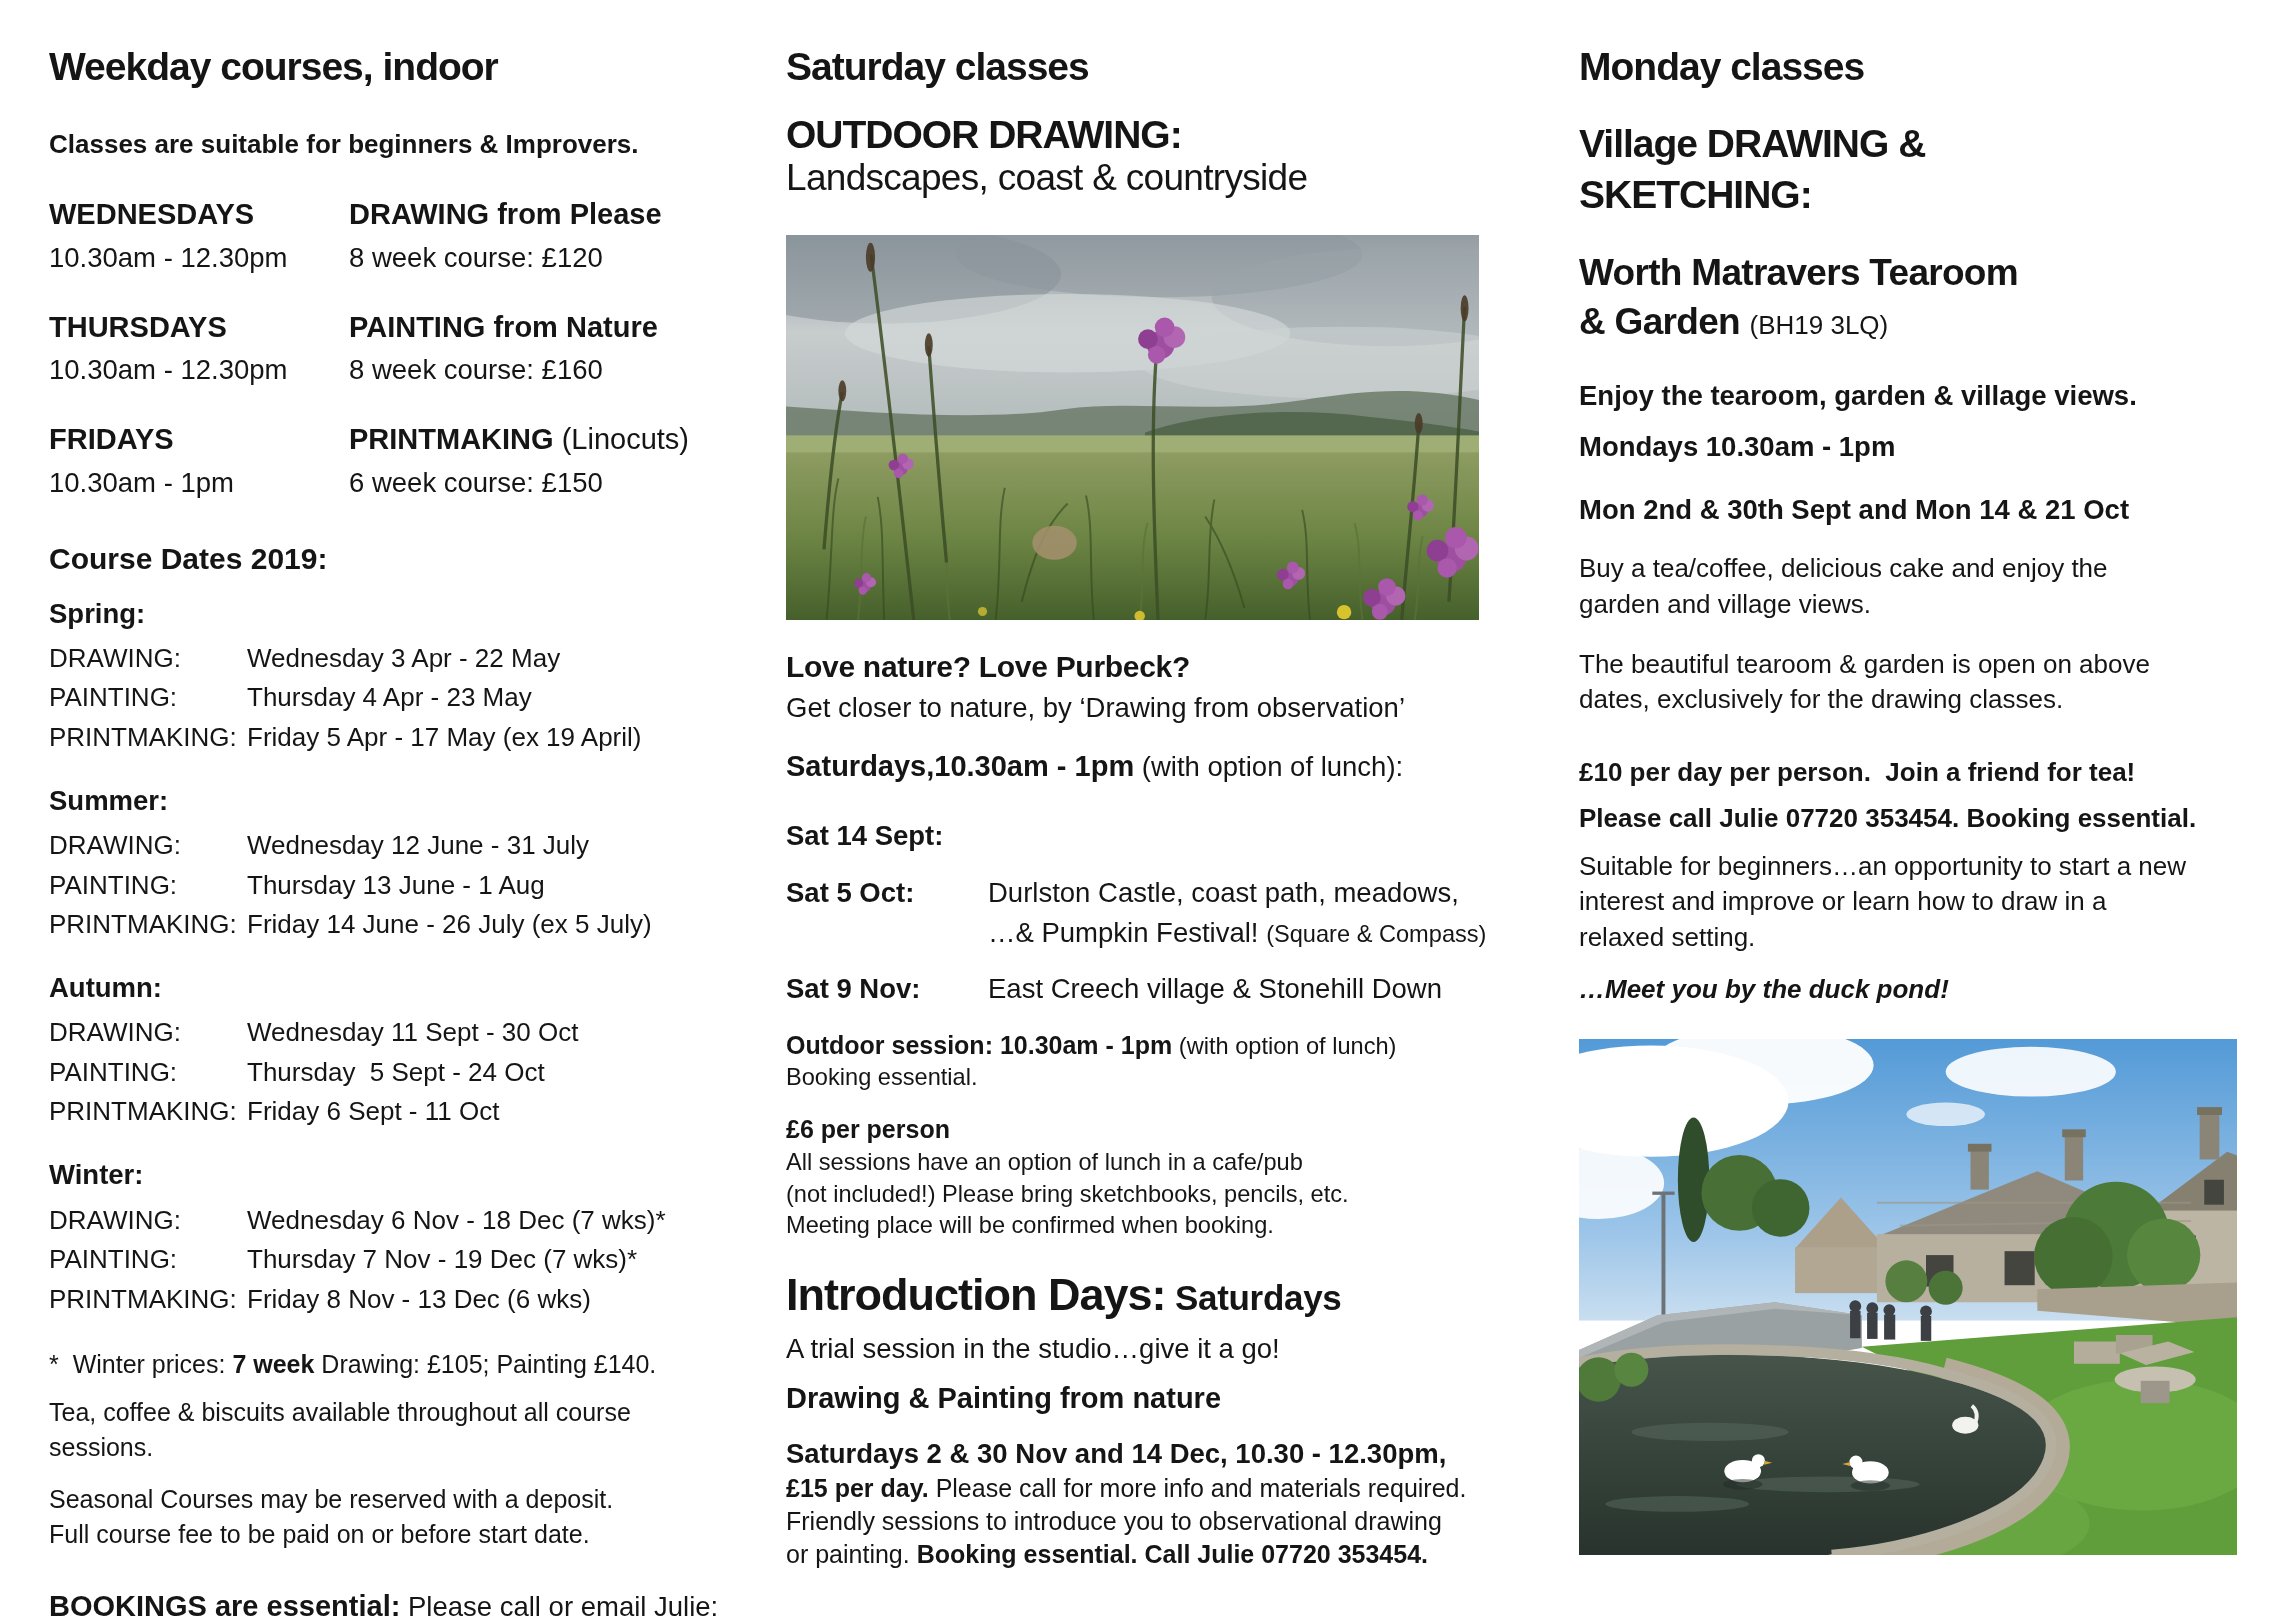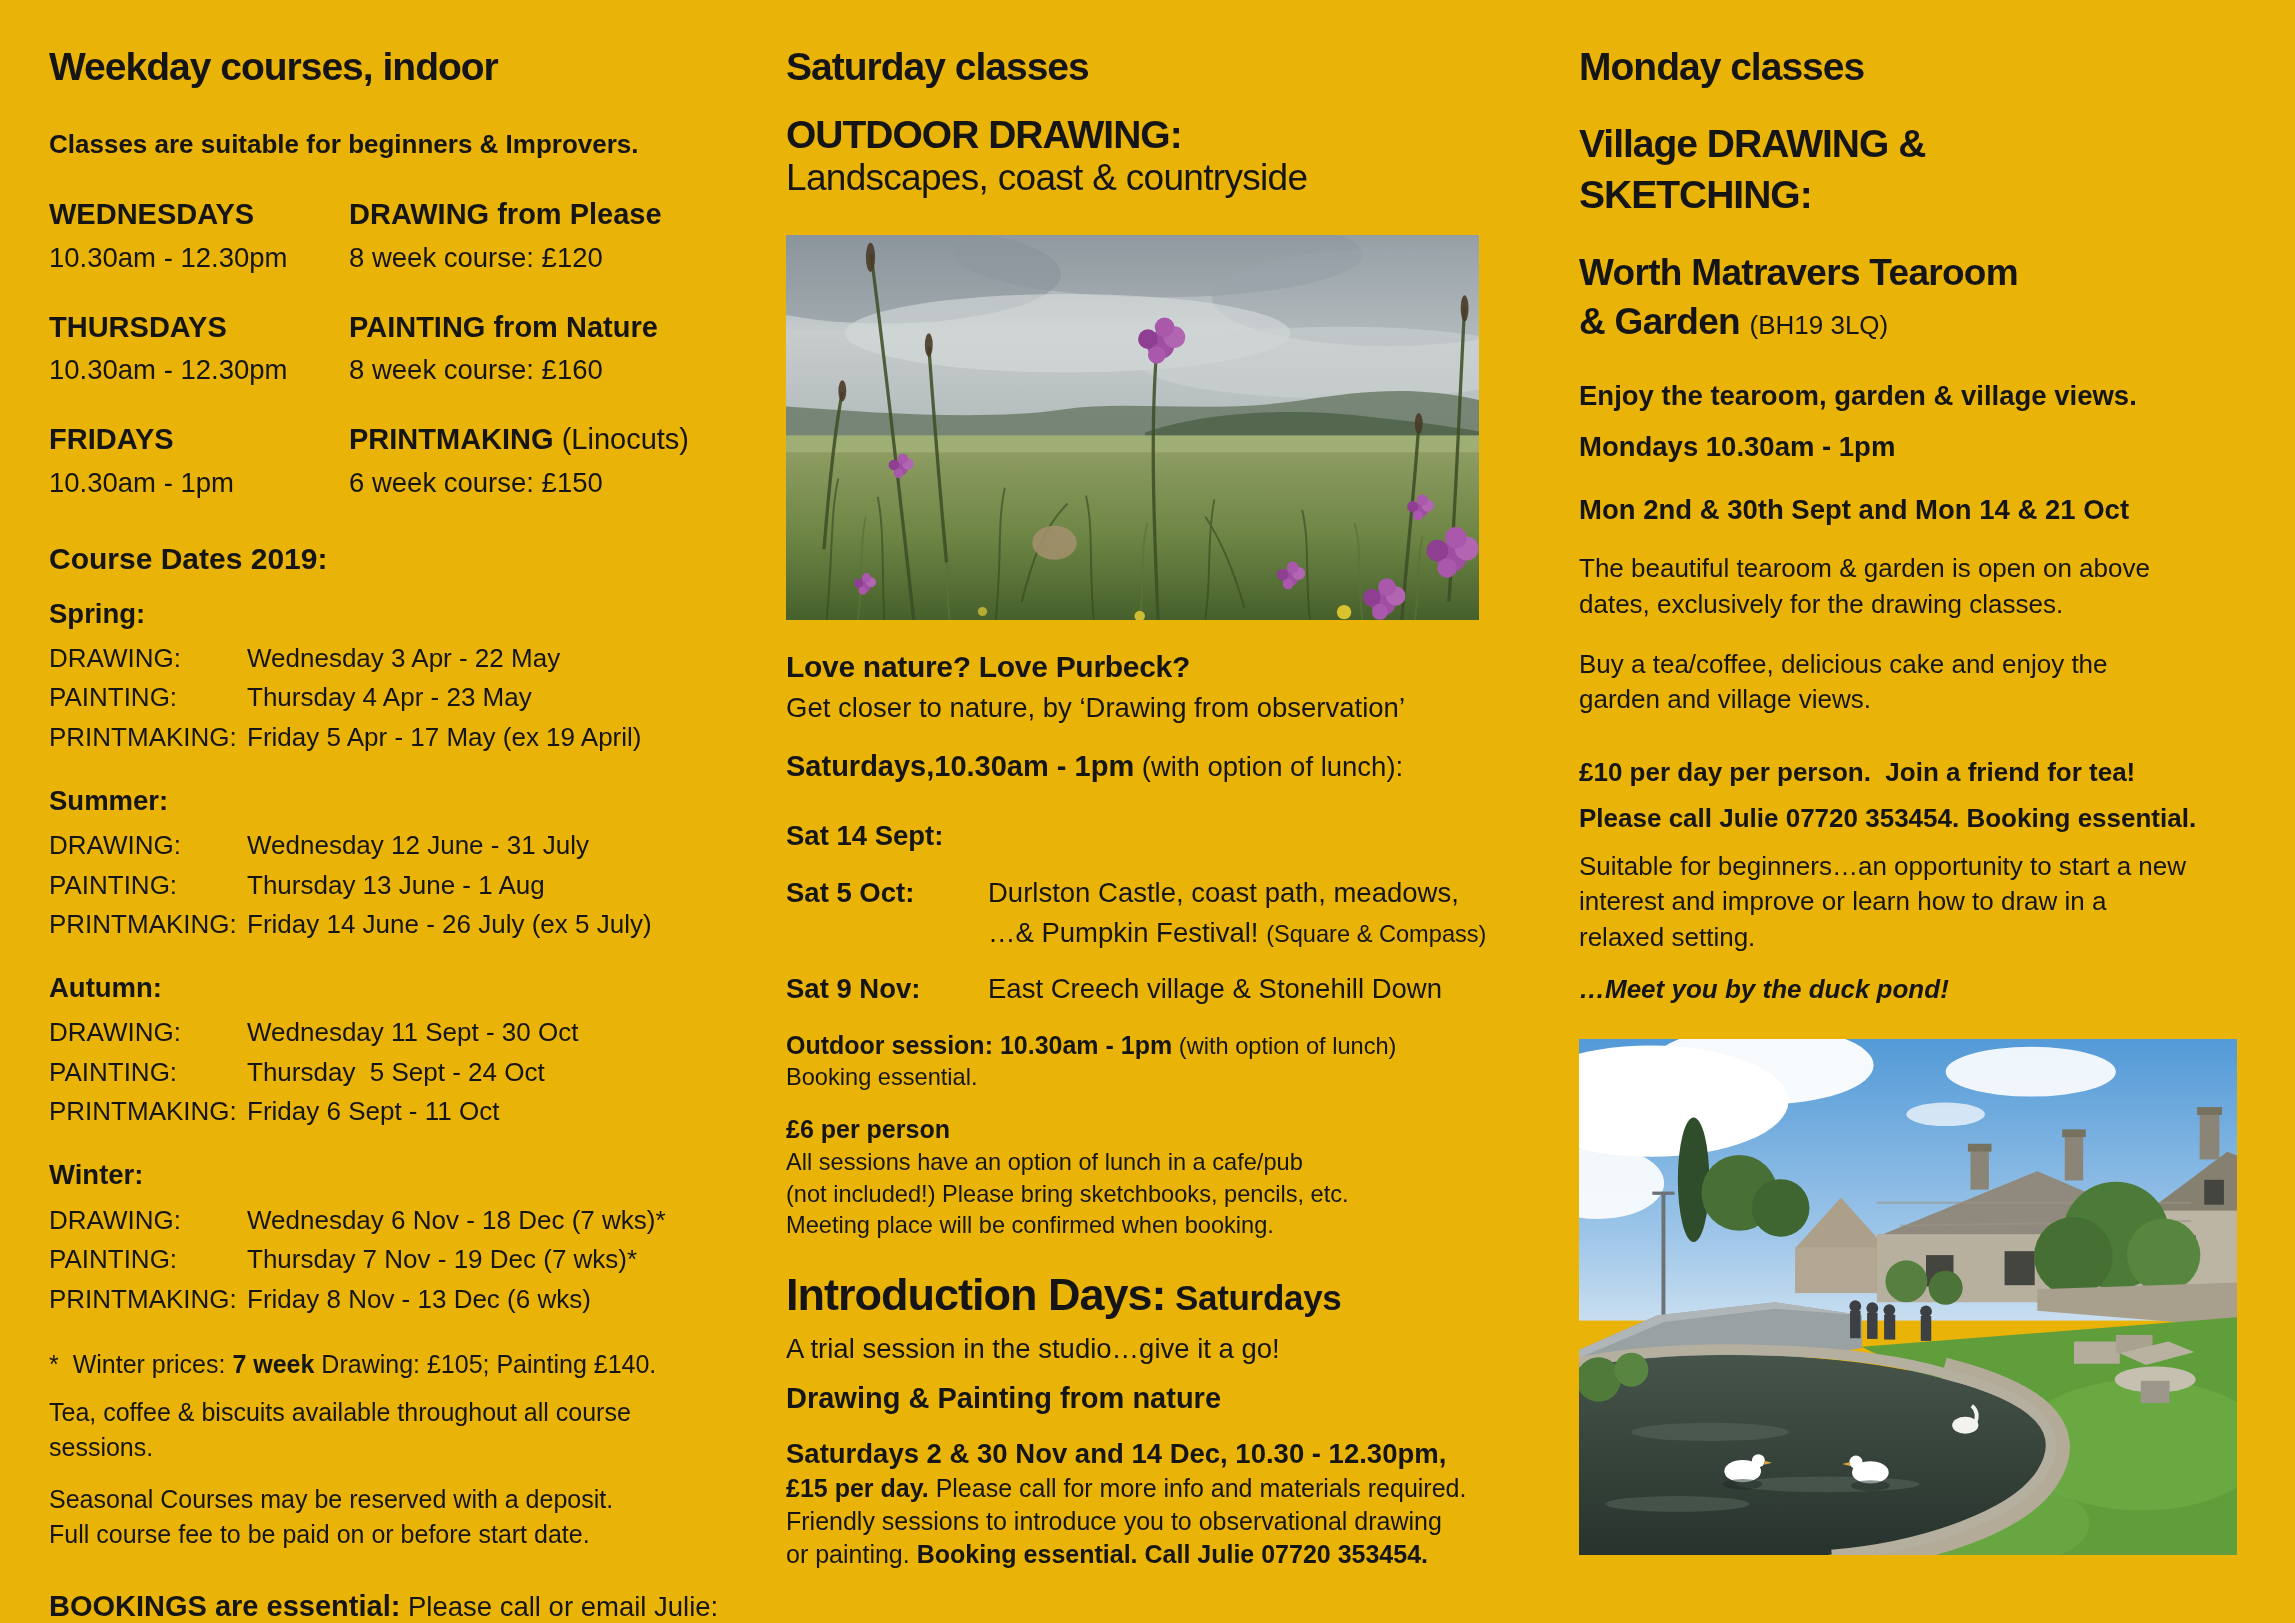--- a/index.html
+++ b/index.html
@@ -1,19 +1,19 @@
 <!DOCTYPE html>
 <html style="font-size:10.5px"><head>
 <meta charset="utf-8">
 <style>
   html,body{margin:0;padding:0;background:#e8e8e8;}
   .page{
     position:relative;
     width:2295px;height:1623px;
-    background:#eab308;
+    background:#ffffff;
     color:#151515;
     font-family:"Liberation Sans","DejaVu Sans",sans-serif;
     overflow:hidden;
   }
   .t{white-space:pre-wrap;}
   .col{position:absolute;top:46px;}
   .col1{left:49px;width:691px;}
   .col2{left:786px;width:704px;}
   .col3{left:1579px;width:710px;}
 
@@ -314,24 +314,24 @@
     <div class="h1 h1r t">Village DRAWING &amp;
 SKETCHING:</div>
 
     <div class="venue"><span class="t">Worth Matravers Tearoom
 &amp; Garden </span><span class="pc t">(BH19 3LQ)</span></div>
 
     <div class="b42 mt52 t">Enjoy the tearoom, garden &amp; village views.</div>
     <div class="b42 mt30 t">Mondays 10.30am - 1pm</div>
     <div class="b42 mt48 t">Mon 2nd &amp; 30th Sept and Mon 14 &amp; 21 Oct</div>
 
+    <div class="p40 t">Buy a tea/coffee, delicious cake and enjoy the
+garden and village views.</div>
     <div class="p40 t">The beautiful tearoom &amp; garden is open on above
 dates, exclusively for the drawing classes.</div>
-    <div class="p40 t">Buy a tea/coffee, delicious cake and enjoy the
-garden and village views.</div>
 
     <div class="priceb t">£10 per day per person.  Join a friend for tea!</div>
     <div class="callb t">Please call Julie 07720 353454. Booking essential.</div>
 
     <div class="p40 t" style="margin-top:14.4px">Suitable for beginners…an opportunity to start a new
 interest and improve or learn how to draw in a
 relaxed setting.</div>
     <div class="meet t">…Meet you by the duck pond!</div>
 
     <figure class="photo-frame pond" style="margin:34px 0 0 0;">

